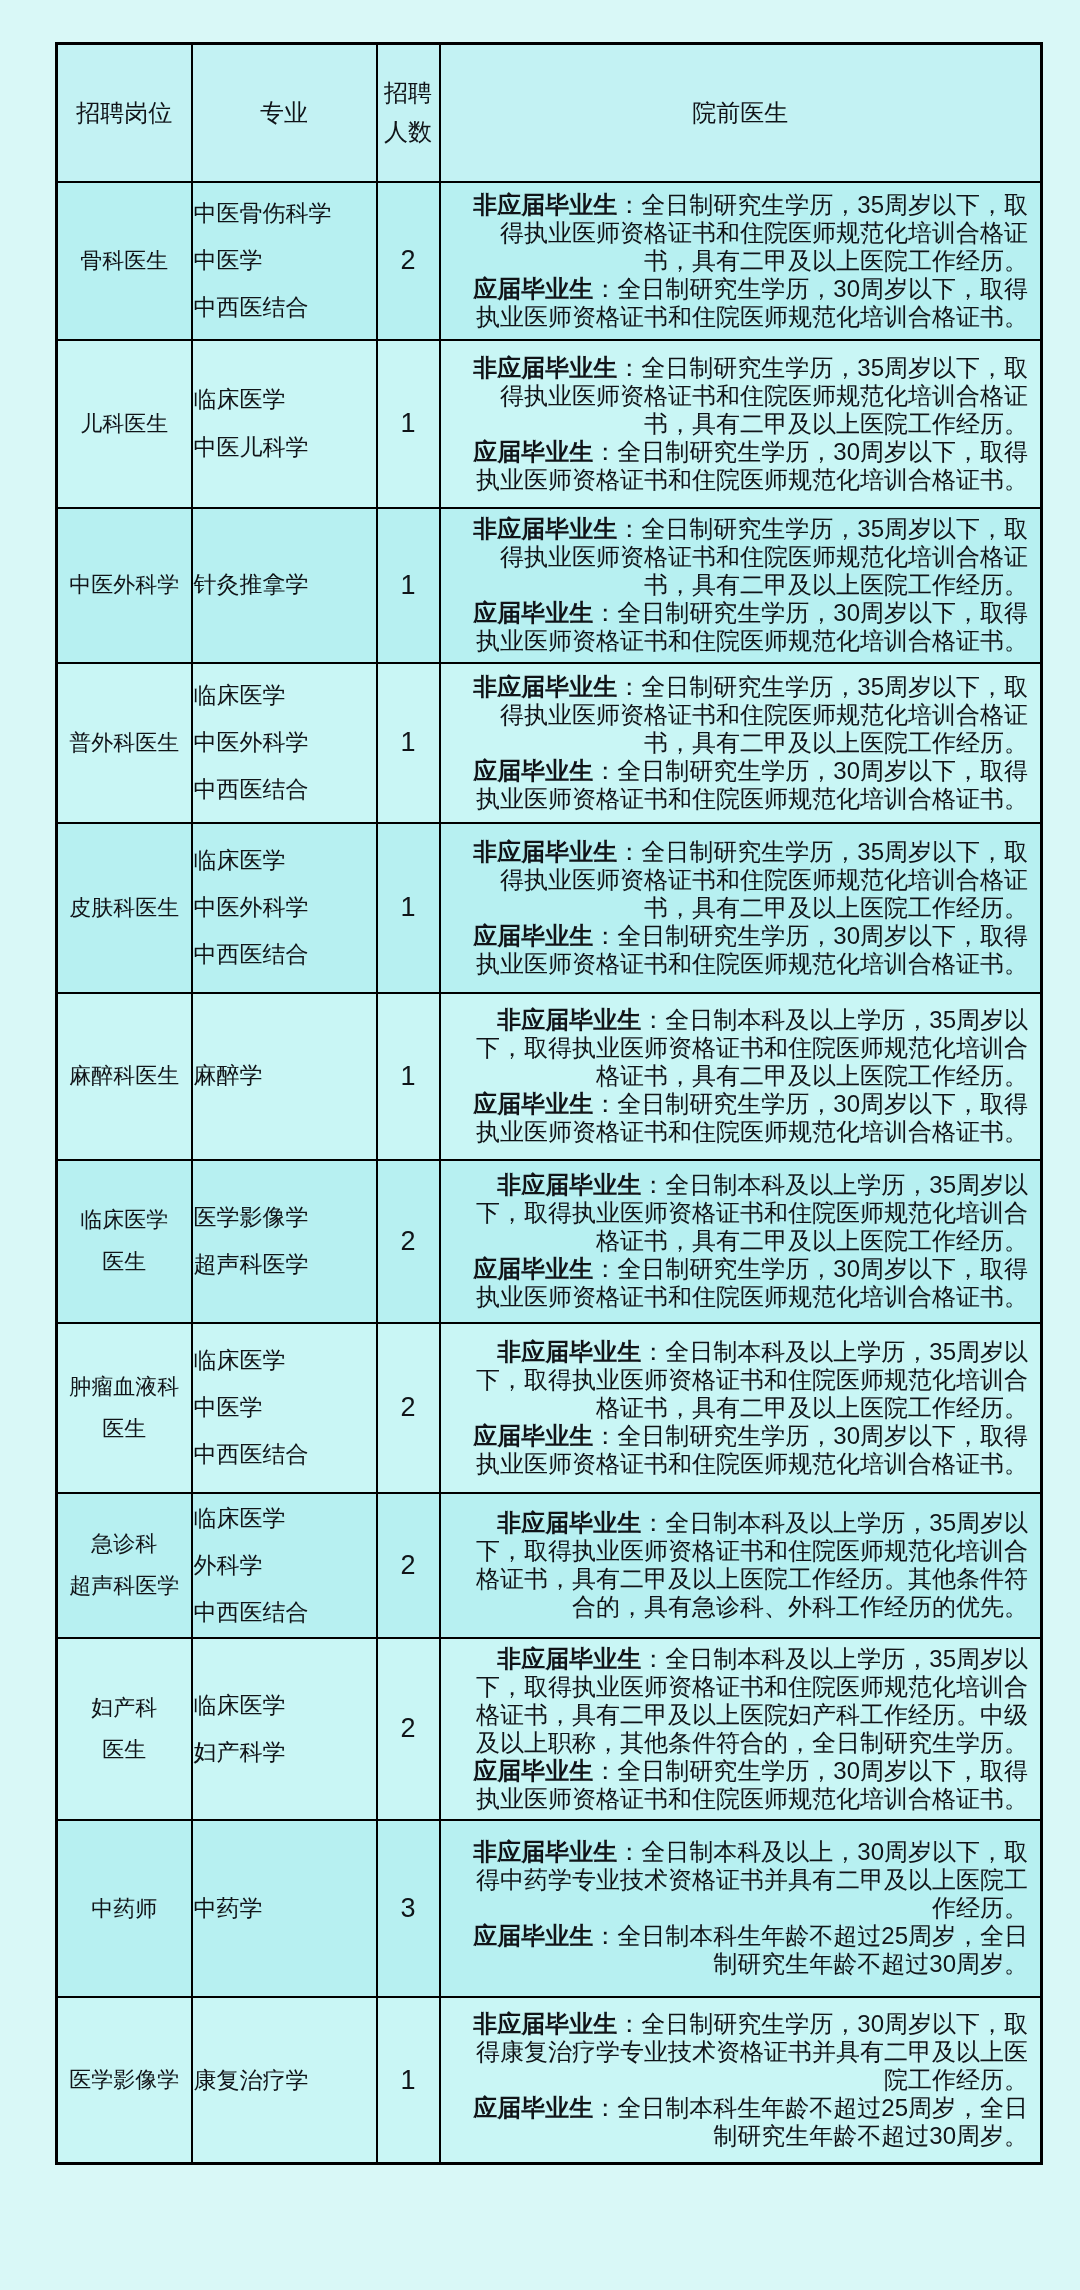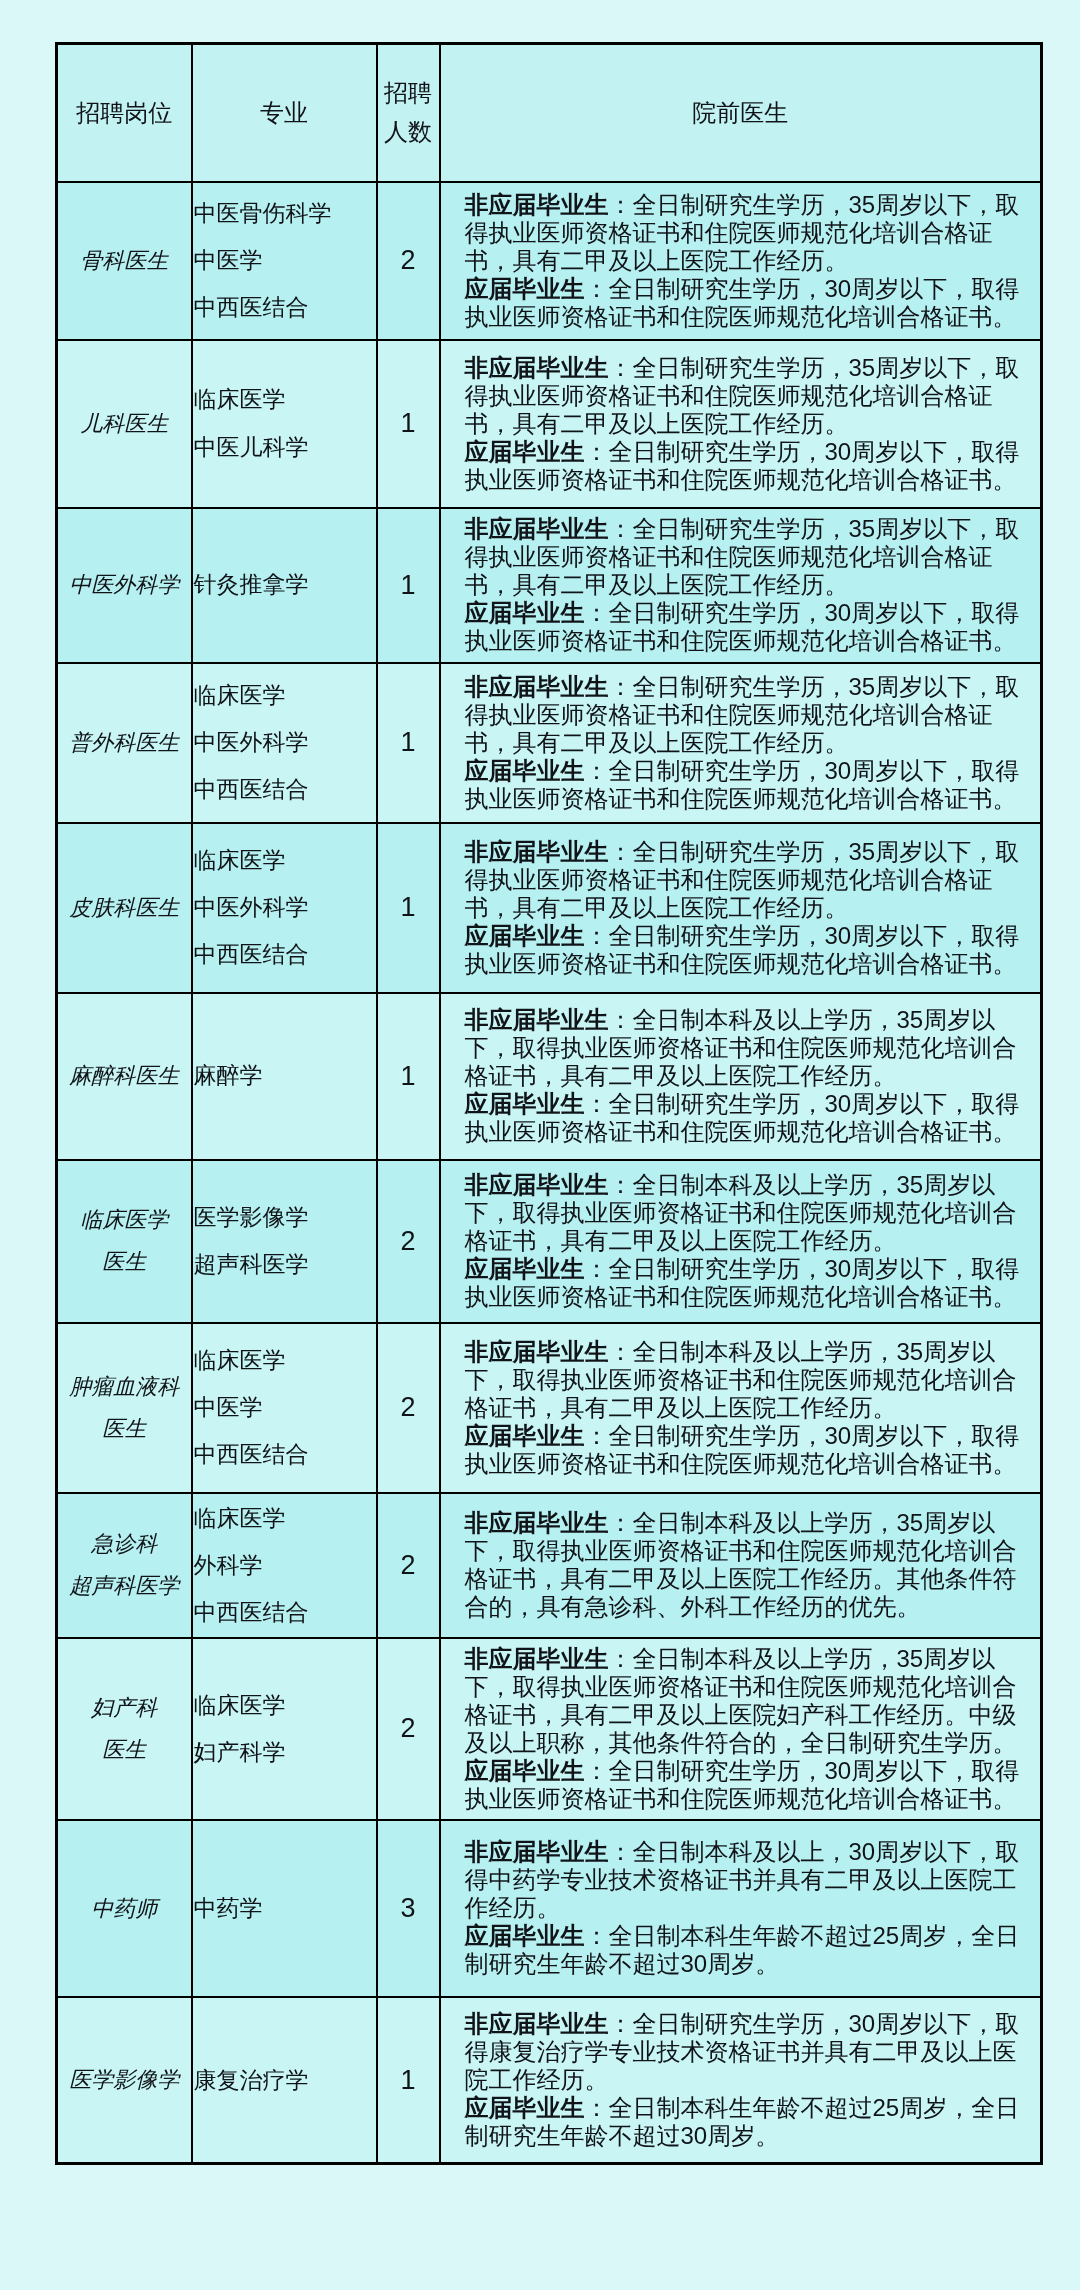--- a/index.html
+++ b/index.html
@@ -30,37 +30,36 @@
     line-height:1.6;
   }
   tbody tr:nth-child(odd) td{background:#b7f0f1;}
   tbody tr:nth-child(even) td{background:#c9f6f5;}
   td.pos{
     text-align:center;
     font-size:22px;
     line-height:1.9;
     white-space:pre-line;
     padding:0 2px;
-    font-style:italic;
   }
   td.maj{
     text-align:left;
     font-size:23px;
     line-height:2.05;
     white-space:pre-line;
   }
   td.cnt{
     text-align:center;
     font-size:27px;
   }
   td.qual{
     font-size:24px;
     line-height:28px;
     padding:6px 12px 6px 24px;
-    text-align:left;
+    text-align:right;
   }
   td.qual p{margin:0;}
   td.qual b{font-weight:700;}
 </style>
 </head>
 <body>
 
 <table>
   <colgroup>
     <col style="width:135px">

